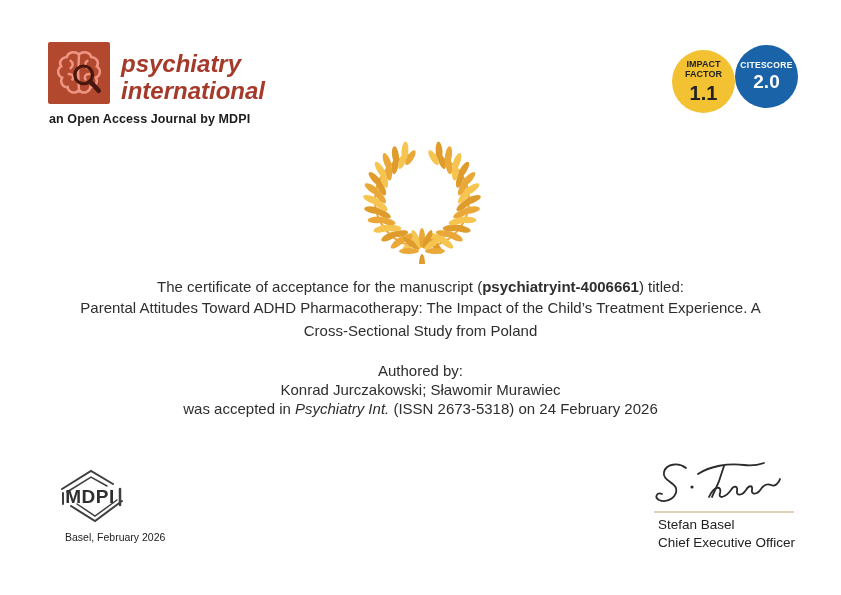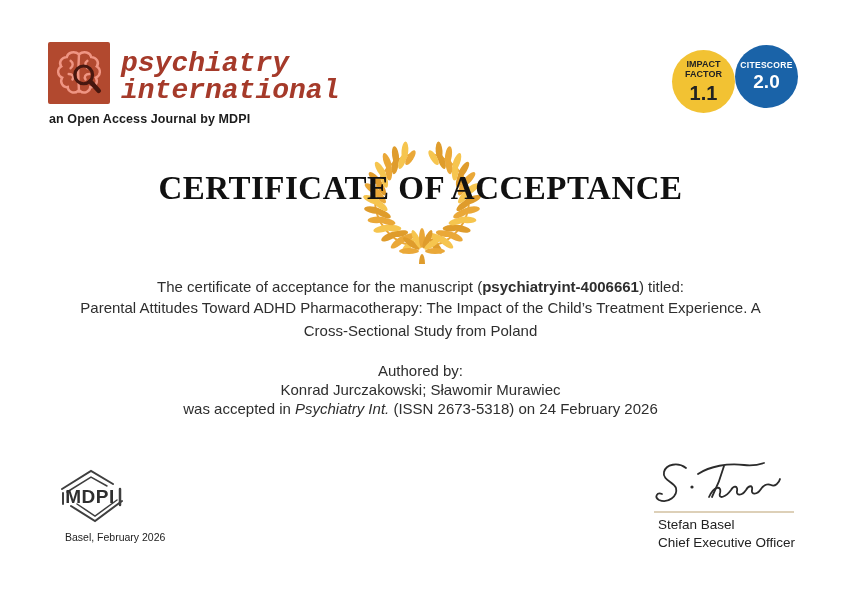--- a/index.html
+++ b/index.html
@@ -11,22 +11,22 @@
   .page{position:relative;width:841px;height:595px;background:#fff;}
 
   
   .logo-box{
     position:absolute;left:48px;top:42px;width:62px;height:62px;
     background:var(--logo-bg,#b2492f);border-radius:2px;
     display:flex;align-items:center;justify-content:center;
   }
   .journal-name{
     position:absolute;left:121px;top:50px;
-    font-family:Liberation Mono, monospace;font-style:italic;font-weight:700;
-    font-size:28px;line-height:27px;color:var(--brand-red,#a53a2a);
+    font-family:Liberation Sans, sans-serif;font-style:italic;font-weight:700;
+    font-size:24px;line-height:27px;color:var(--brand-red,#a53a2a);
   }
   .tagline{
     position:absolute;left:49px;top:112px;
     font-size:12.5px;font-weight:600;color:#1c1c1c;letter-spacing:0.1px;
   }
 
   
   .badge{
     position:absolute;border-radius:50%;
     display:flex;flex-direction:column;align-items:center;justify-content:center;
@@ -170,21 +170,20 @@
           <ellipse cx="59.35102342424311" cy="107.5435063274364" rx="3" ry="10" transform="rotate(-55 59.35102342424311 107.5435063274364)" fill="#df9c2c"></ellipse>
           <ellipse cx="64.50596259737091" cy="103.21799876852356" rx="3" ry="10" transform="rotate(-25 64.50596259737091 103.21799876852356)" fill="#f6c54f"></ellipse>
           <ellipse cx="70" cy="102" rx="3" ry="10" transform="rotate(0 70 102)" fill="#eaa838"></ellipse>
           <ellipse cx="75.49403740262909" cy="103.21799876852356" rx="3" ry="10" transform="rotate(25 75.49403740262909 103.21799876852356)" fill="#df9c2c"></ellipse>
           <ellipse cx="80.64897657575689" cy="107.5435063274364" rx="3" ry="10" transform="rotate(55 80.64897657575689 107.5435063274364)" fill="#f6c54f"></ellipse>
           <ellipse cx="83" cy="115" rx="3" ry="10" transform="rotate(90 83 115)" fill="#eaa838"></ellipse>
           <ellipse cx="70" cy="128" rx="3" ry="10" transform="rotate(180 70 128)" fill="#df9c2c"></ellipse>
         </g>
     </svg>
   </div>
-  <div class="cert-title">CERTIFICATE OF ACCEPTANCE</div>
 
   <div class="body-col">
     <p class="p-intro"><span>The certificate of acceptance for the manuscript (</span><span class="bold">psychiatryint-4006661</span><span>) titled:</span></p>
     <p class="p-mtitle">Parental Attitudes Toward ADHD Pharmacotherapy: The Impact of the Child’s Treatment Experience. A Cross-Sectional Study from Poland</p>
     <p class="p-authored">Authored by:</p>
     <p class="p-authors">Konrad Jurczakowski; Sławomir Murawiec</p>
     <p class="p-accepted"><span>was accepted in </span><span class="ital">Psychiatry Int.</span><span> (ISSN 2673-5318) on 24 February 2026</span></p>
   </div>
 
   <div class="mdpi-logo">

